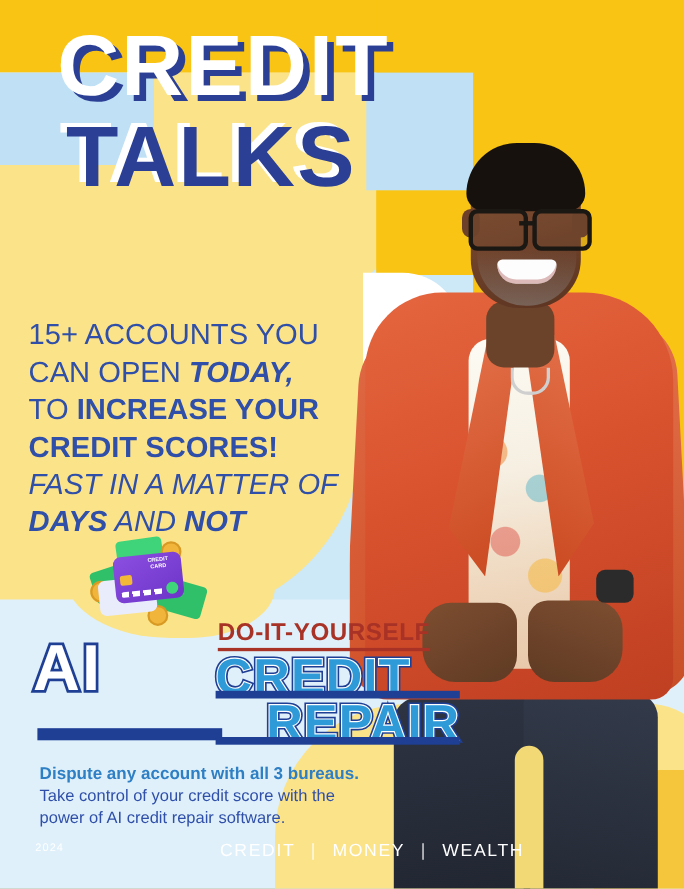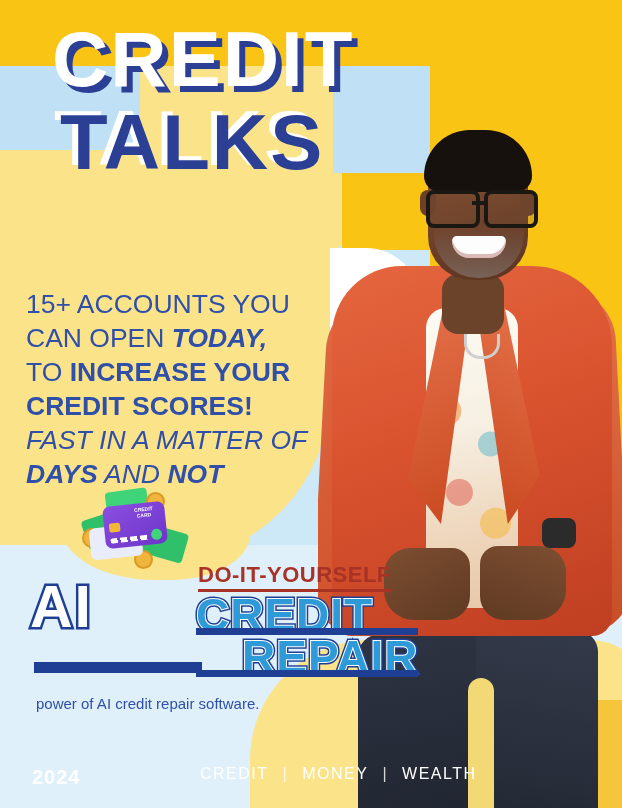--- a/index.html
+++ b/index.html
@@ -278,21 +278,21 @@
   
   .deck{
     position:absolute;left:36px;top:694px;width:380px;
     font-size:15px;line-height:1.32;color:#2f4fa8;font-weight:500;
   }
   .deck .lead{font-weight:bold;color:#2f7fc4;font-size:15.5px;}
 
   
   .footer-year{
     position:absolute;left:32px;top:766px;
-    font-size:20px;font-weight:bold;color:#ffffff;letter-spacing:1px;
+    font-size:10px;font-weight:normal;color:#ffffff;letter-spacing:1px;
   }
   .footer-tags{
     position:absolute;left:200px;top:765px;
     display:flex;align-items:center;gap:14px;
     font-size:16px;color:#ffffff;letter-spacing:1.5px;
   }
   .footer-tags .sep{opacity:.8;}
 </style>
 </head>
 <body>
@@ -394,20 +394,22 @@
   </div>
   <div class="cr-bar1"></div>
 
   <div class="cr-line cr-repair">
     <span>REPAIR</span>
     <span class="inner">REPAIR</span>
   </div>
   <div class="cr-bar2"></div>
 
   <div class="deck">
+    <div class="lead">Dispute any account with all 3 bureaus.</div>
+    <div>Take control of your credit score with the</div>
     <div>power of AI credit repair software.</div>
   </div>
 
   <div class="footer-year">2024</div>
   <div class="footer-tags">
     <span>CREDIT</span>
     <span class="sep">|</span>
     <span>MONEY</span>
     <span class="sep">|</span>
     <span>WEALTH</span>

